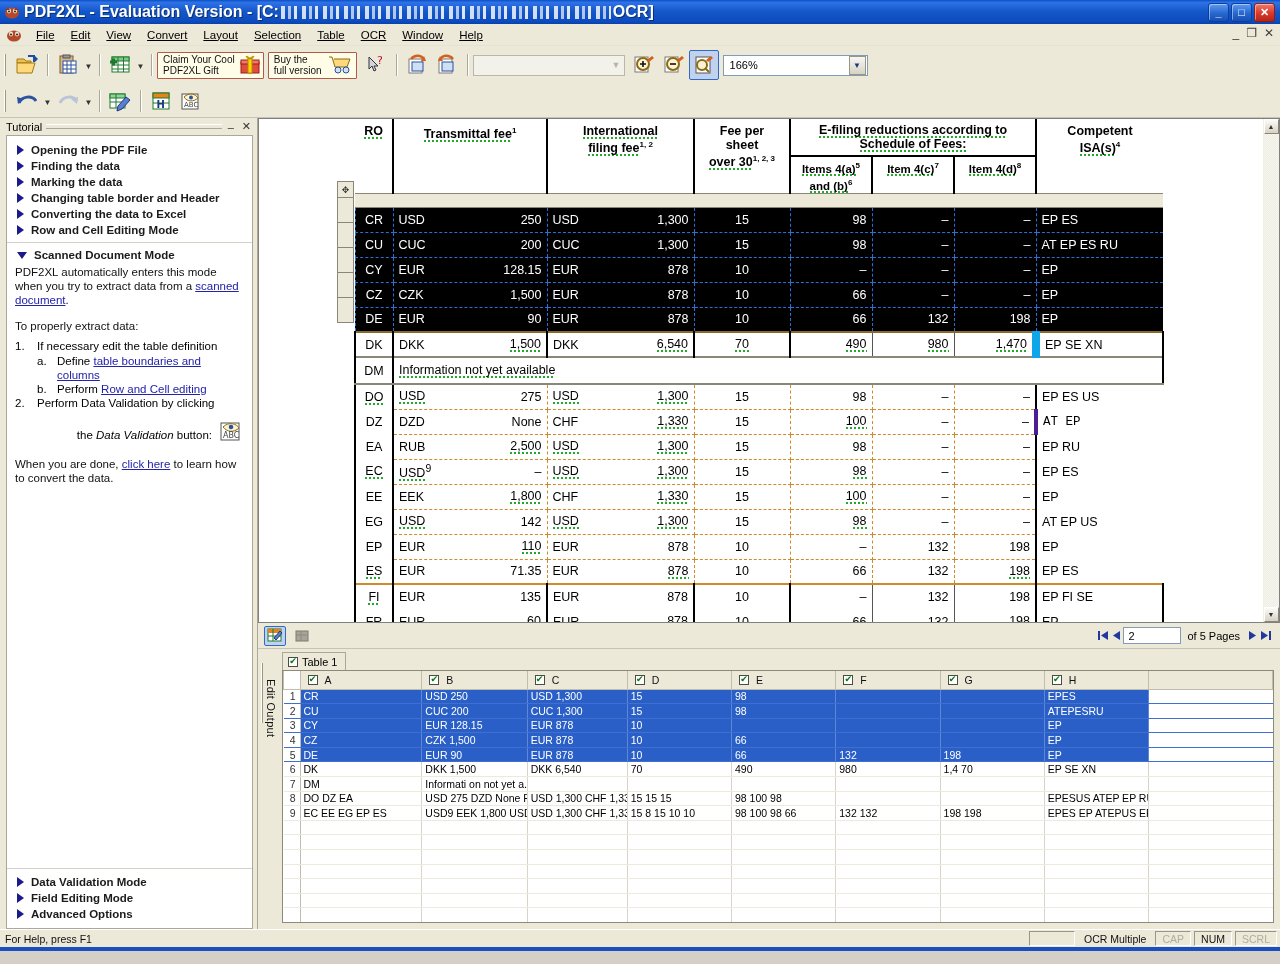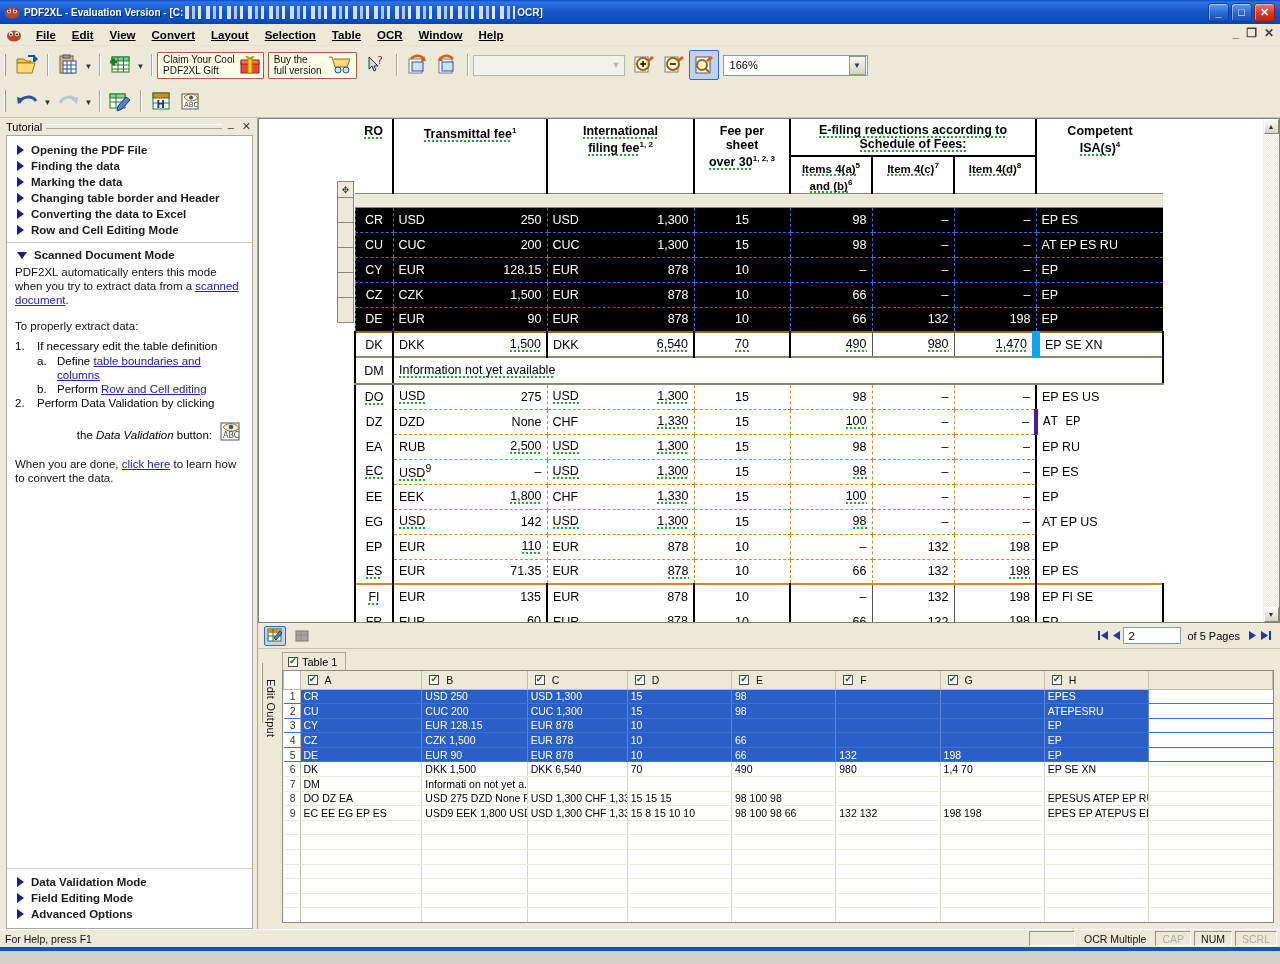--- a/index.html
+++ b/index.html
@@ -12,21 +12,21 @@
   }
 
   
   .titlebar{
     height:24px; width:100%;
     background:linear-gradient(180deg,#0a4fc4 0%,#2f72e8 10%,#1457c9 48%,#0c4bbd 90%,#0b3fa6 100%);
     display:flex; align-items:center; padding:0 2px 0 4px; color:#fff;
   }
   .titlebar .tb-icon{ width:16px;height:16px;margin-right:4px;flex:0 0 auto;}
   .titlebar .tb-text{
-    font-size:10px; font-weight:bold; white-space:nowrap; overflow:hidden;
+    font-size:16px; font-weight:bold; white-space:nowrap; overflow:hidden;
     text-shadow:1px 1px 0 rgba(0,0,0,.45); flex:0 0 auto;
   }
   .tb-redacted{
     display:inline-block; vertical-align:-2px; width:330px; height:13px;
     background:
       repeating-linear-gradient(90deg,
        rgba(255,255,255,.85) 0 4px, rgba(255,255,255,0) 4px 7px,
        rgba(255,255,255,.7) 7px 10px, rgba(255,255,255,0) 10px 13px,
        rgba(255,255,255,.9) 13px 16px, rgba(255,255,255,0) 16px 21px);
     filter:blur(0.6px); opacity:.95; margin:0 2px;
@@ -38,21 +38,21 @@
     display:flex;align-items:center;justify-content:center;
     font-size:11px;font-weight:bold;color:#fff;
     background:linear-gradient(180deg,#5f9bf0,#2767cf 55%,#174fb4);
     box-shadow:inset 1px 1px 0 rgba(255,255,255,.45);
   }
   .winbtn.close{background:linear-gradient(180deg,#f07a6a,#d8392a 55%,#b52518);border-color:#8f1e12;}
 
   
   .menubar{
     height:22px;background:#ece9d8;display:flex;align-items:center;
-    padding-left:4px;border-bottom:1px solid #e5e2d4;position:relative;font-weight:bold;
+    padding-left:4px;border-bottom:1px solid #e5e2d4;position:relative;
   }
   .menubar .app-ico{width:16px;height:16px;margin:0 6px 0 2px;}
   .menuitem{padding:3px 8px;font-size:11.5px;color:#000;cursor:default;}
   .menuitem u{text-decoration:underline;}
   .mdi-btns{position:absolute;right:6px;top:3px;display:flex;gap:7px;color:#404040;font-size:12px;line-height:12px;}
 
   
   .toolbar{
     background:#ece9d8;display:flex;align-items:center;height:38px;
     padding-left:2px;

